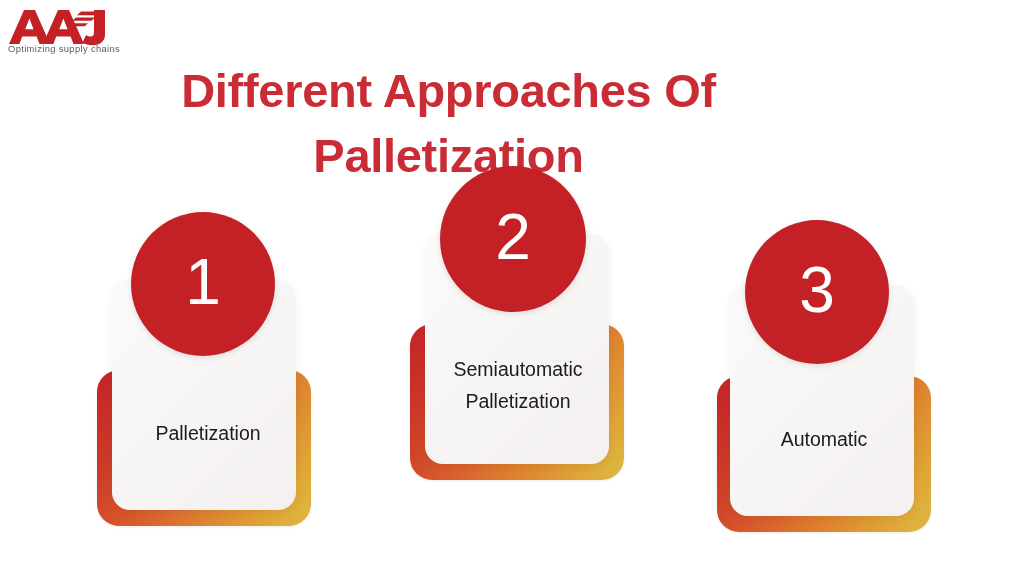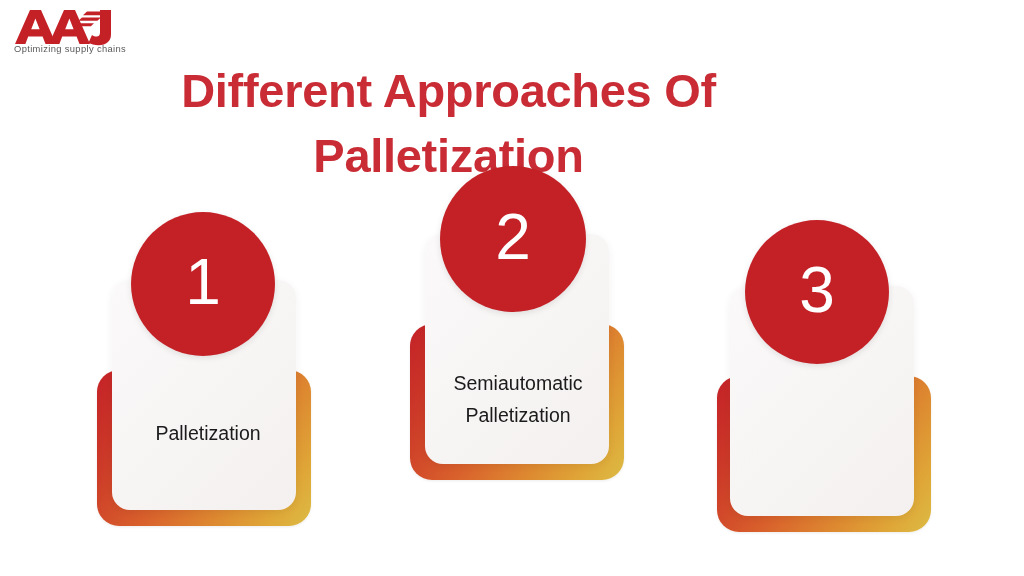--- a/index.html
+++ b/index.html
@@ -11,21 +11,21 @@
     height: 576px;
     background: #ffffff;
     font-family: "Liberation Sans", sans-serif;
     overflow: hidden;
     position: relative;
   }
 
   
   #brand-logo {
     position: absolute;
-    left: 12px;
+    left: 6px;
     top: 6px;
     width: 126px;
     height: 48px;
   }
   #brand-logo svg { display: block; }
 
   
   #page-title {
     position: absolute;
     left: 0;
@@ -97,21 +97,21 @@
   #approach-card-1 { left: 96px; top: 212px; width: 224px; height: 316px; }
   #approach-card-1 .card-gradient { left: 1px;  top: 158px; width: 214px; height: 156px; }
   #approach-card-1 .card-white    { left: 16px; top: 68px;  width: 184px; height: 230px; }
   #approach-card-1 .card-badge    { left: 35px; top: 0px;   width: 144px; height: 144px; }
   #approach-card-1 .card-label    { top: 206px; }
 
   #approach-card-2 { left: 406px; top: 166px; width: 224px; height: 316px; }
   #approach-card-2 .card-gradient { left: 4px;  top: 158px; width: 214px; height: 156px; }
   #approach-card-2 .card-white    { left: 19px; top: 68px;  width: 184px; height: 230px; }
   #approach-card-2 .card-badge    { left: 34px; top: 0px;   width: 146px; height: 146px; }
-  #approach-card-2 .card-label    { top: 202px; }
+  #approach-card-2 .card-label    { top: 188px; }
 
   #approach-card-3 { left: 712px; top: 220px; width: 224px; height: 316px; }
   #approach-card-3 .card-gradient { left: 5px;  top: 156px; width: 214px; height: 156px; }
   #approach-card-3 .card-white    { left: 18px; top: 66px;  width: 184px; height: 230px; }
   #approach-card-3 .card-badge    { left: 33px; top: 0px;   width: 144px; height: 144px; }
   #approach-card-3 .card-label    { top: 204px; }
 </style>
 </head>
 <body>
 
@@ -158,17 +158,18 @@
   </div>
   <div class="card-badge">
     <span>2</span>
   </div>
 </div>
 
 <div class="approach-card" id="approach-card-3">
   <div class="card-gradient"></div>
   <div class="card-white"></div>
   <div class="card-label">
+    <span class="label-line">Automatic</span>
   </div>
   <div class="card-badge">
     <span>3</span>
   </div>
 </div>
 
 </body></html>

